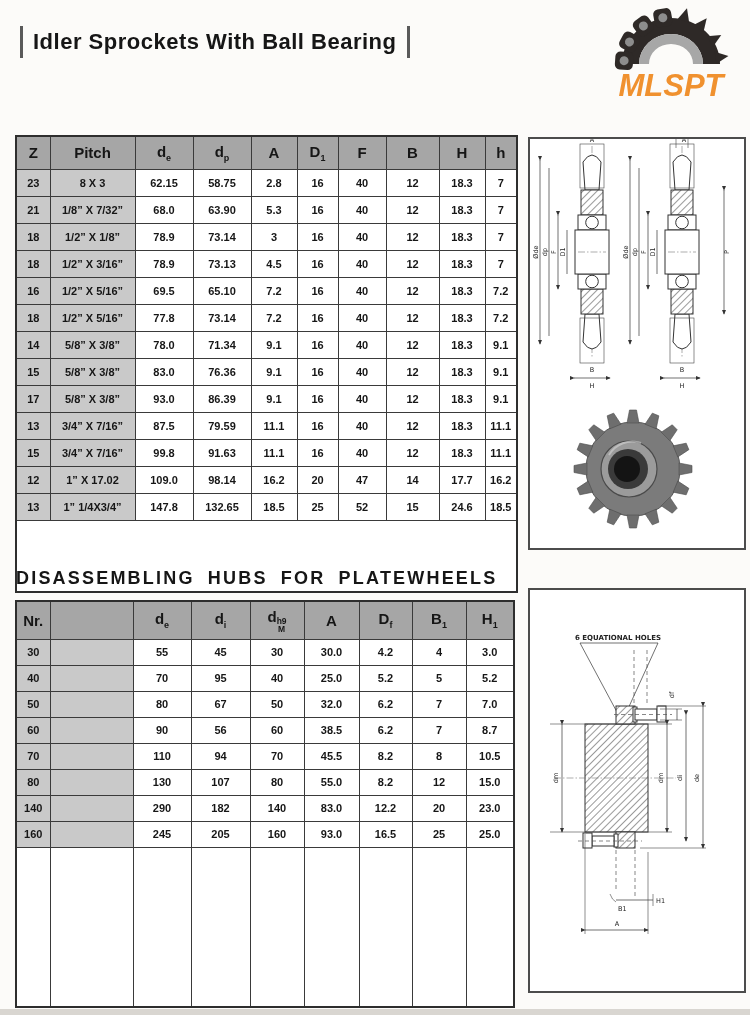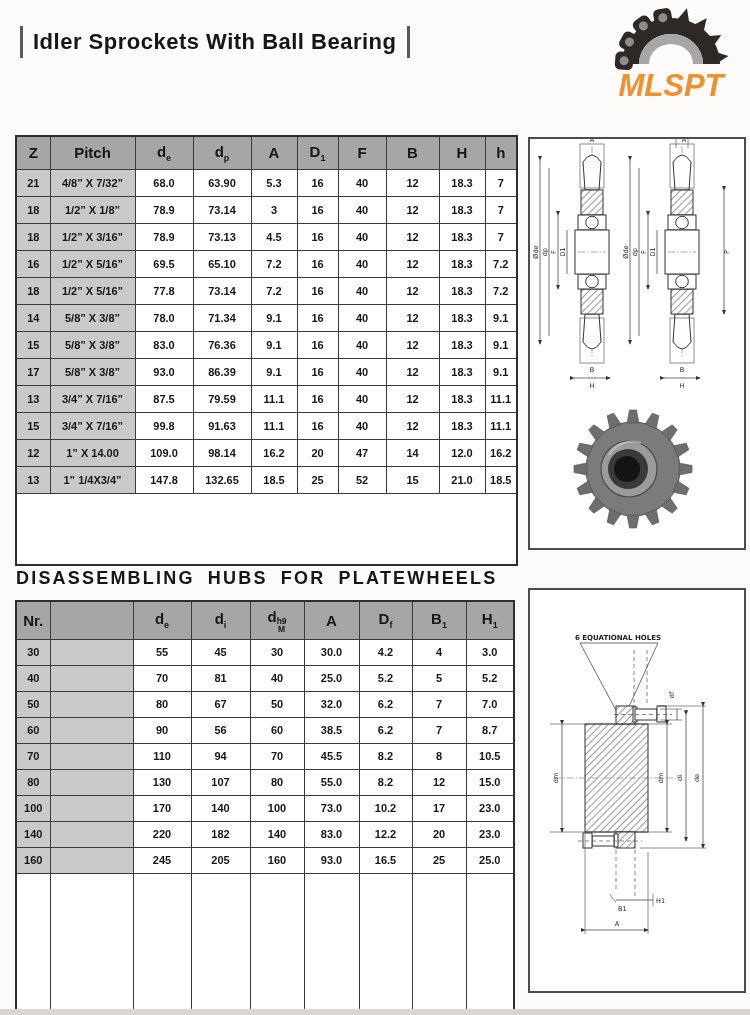--- a/index.html
+++ b/index.html
@@ -121,22 +121,34 @@
             <th><span>A</span></th>
             <th><span>D</span><sub>1</sub></th>
             <th><span>F</span></th>
             <th><span>B</span></th>
             <th><span>H</span></th>
             <th><span>h</span></th>
           </tr>
       </thead>
       <tbody class="data">
           <tr>
+            <td>23</td>
+            <td>8 X 3</td>
+            <td>62.15</td>
+            <td>58.75</td>
+            <td>2.8</td>
+            <td>16</td>
+            <td>40</td>
+            <td>12</td>
+            <td>18.3</td>
+            <td>7</td>
+          </tr>
+          <tr>
             <td>21</td>
-            <td>4/8” X 7/32”</td>
+            <td>1/8” X 7/32”</td>
             <td>68.0</td>
             <td>63.90</td>
             <td>5.3</td>
             <td>16</td>
             <td>40</td>
             <td>12</td>
             <td>18.3</td>
             <td>7</td>
           </tr>
           <tr>
@@ -242,40 +254,40 @@
             <td>91.63</td>
             <td>11.1</td>
             <td>16</td>
             <td>40</td>
             <td>12</td>
             <td>18.3</td>
             <td>11.1</td>
           </tr>
           <tr>
             <td>12</td>
-            <td>1” X 14.00</td>
+            <td>1” X 17.02</td>
             <td>109.0</td>
             <td>98.14</td>
             <td>16.2</td>
             <td>20</td>
             <td>47</td>
             <td>14</td>
-            <td>12.0</td>
+            <td>17.7</td>
             <td>16.2</td>
           </tr>
           <tr>
             <td>13</td>
             <td>1” 1/4X3/4”</td>
             <td>147.8</td>
             <td>132.65</td>
             <td>18.5</td>
             <td>25</td>
             <td>52</td>
             <td>15</td>
-            <td>21.0</td>
+            <td>24.6</td>
             <td>18.5</td>
           </tr>
         </tbody>
       <tbody class="filler1">
         <tr>
             <td colspan="10"></td>
           </tr>
       </tbody>
     </table>
   </div>
@@ -414,21 +426,21 @@
             <td>30</td>
             <td>30.0</td>
             <td>4.2</td>
             <td>4</td>
             <td>3.0</td>
           </tr>
           <tr>
             <td>40</td>
             <td></td>
             <td>70</td>
-            <td>81</td>
+            <td>95</td>
             <td>40</td>
             <td>25.0</td>
             <td>5.2</td>
             <td>5</td>
             <td>5.2</td>
           </tr>
           <tr>
             <td>50</td>
             <td></td>
             <td>80</td>
@@ -466,34 +478,23 @@
             <td></td>
             <td>130</td>
             <td>107</td>
             <td>80</td>
             <td>55.0</td>
             <td>8.2</td>
             <td>12</td>
             <td>15.0</td>
           </tr>
           <tr>
-            <td>100</td>
-            <td></td>
-            <td>170</td>
             <td>140</td>
-            <td>100</td>
-            <td>73.0</td>
-            <td>10.2</td>
-            <td>17</td>
-            <td>23.0</td>
-          </tr>
-          <tr>
-            <td>140</td>
-            <td></td>
-            <td>220</td>
+            <td></td>
+            <td>290</td>
             <td>182</td>
             <td>140</td>
             <td>83.0</td>
             <td>12.2</td>
             <td>20</td>
             <td>23.0</td>
           </tr>
           <tr>
             <td>160</td>
             <td></td>

